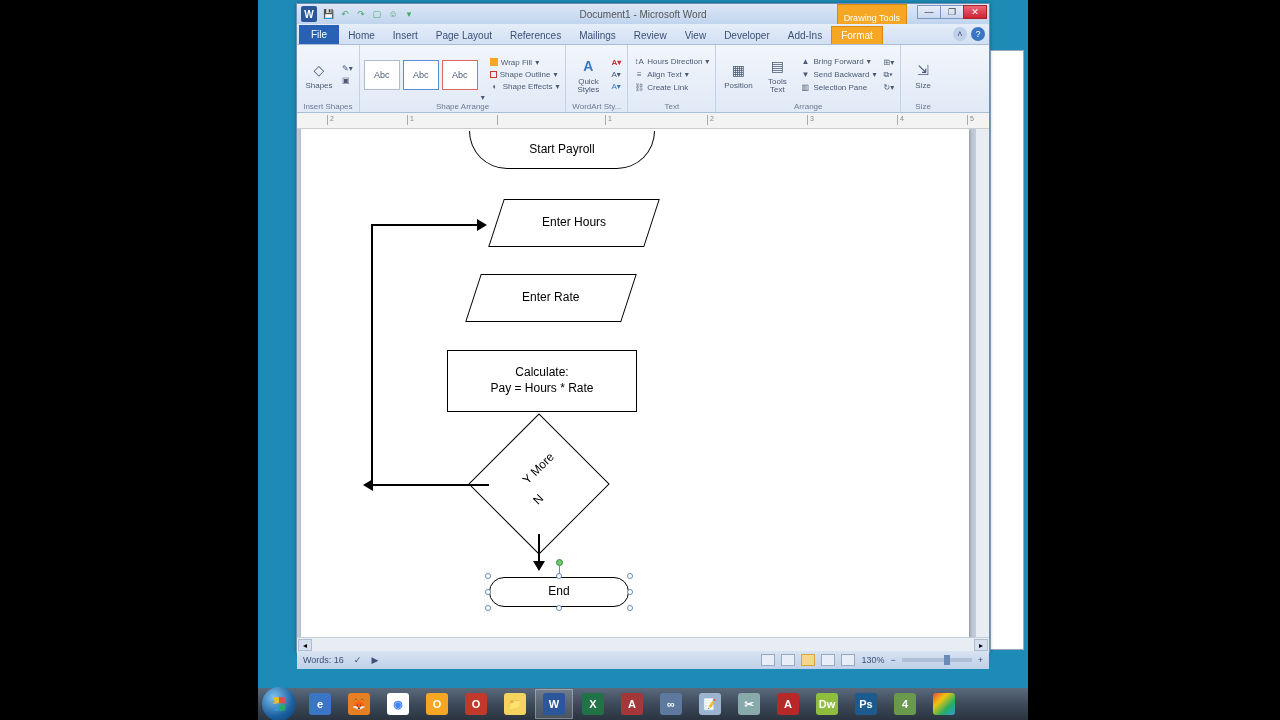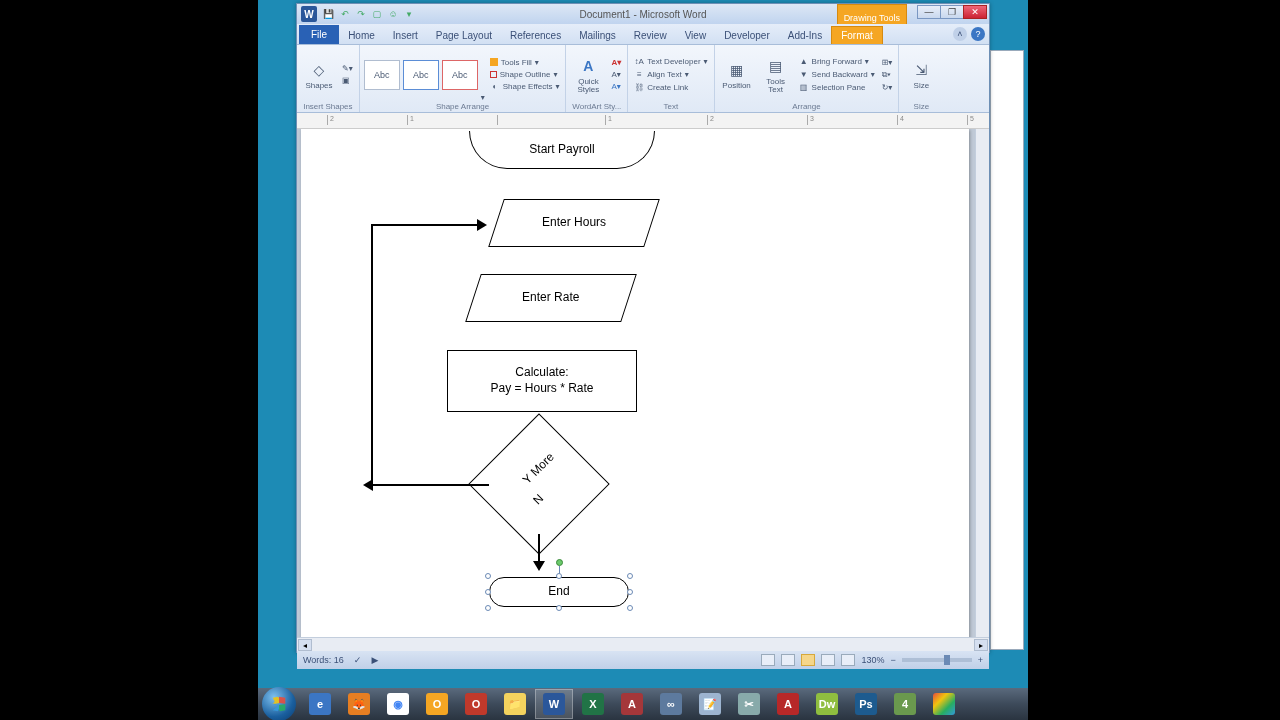--- a/index.html
+++ b/index.html
@@ -129,21 +129,21 @@
       <div class="group-label">Insert Shapes</div>
     </div>
 
     <div class="group">
       <div class="group-body">
         <div class="style-sample">Abc</div>
         <div class="style-sample s2">Abc</div>
         <div class="style-sample s3">Abc</div>
         <span style="font-size:8px;align-self:flex-end">▾</span>
         <div class="mini-row">
-          <div class="mini-item"><span class="mico" style="background:#f5a623;width:8px;height:8px"></span><span>Tools Fill</span> ▾</div>
+          <div class="mini-item"><span class="mico" style="background:#f5a623;width:8px;height:8px"></span><span>Wrap Fill</span> ▾</div>
           <div class="mini-item"><span class="mico" style="border:1px solid #c33;width:7px;height:7px"></span><span>Shape Outline</span> ▾</div>
           <div class="mini-item"><span class="mico">◐</span><span>Shape Effects</span> ▾</div>
         </div>
       </div>
       <div class="group-label">Shape Arrange</div>
     </div>
 
     <div class="group">
       <div class="group-body">
         <div class="big-btn">
@@ -155,21 +155,21 @@
           <span class="mini-item">A▾</span>
           <span class="mini-item" style="color:#3b76c4">A▾</span>
         </div>
       </div>
       <div class="group-label">WordArt Sty...</div>
     </div>
 
     <div class="group">
       <div class="group-body">
         <div class="mini-row">
-          <div class="mini-item"><span class="mico">↕A</span><span>Text Developer</span> ▾</div>
+          <div class="mini-item"><span class="mico">↕A</span><span>Hours Direction</span> ▾</div>
           <div class="mini-item"><span class="mico">≡</span><span>Align Text</span> ▾</div>
           <div class="mini-item">
               <span class="mico">⛓</span>
               <span>Create Link</span>
             </div>
         </div>
       </div>
       <div class="group-label">Text</div>
     </div>
 

